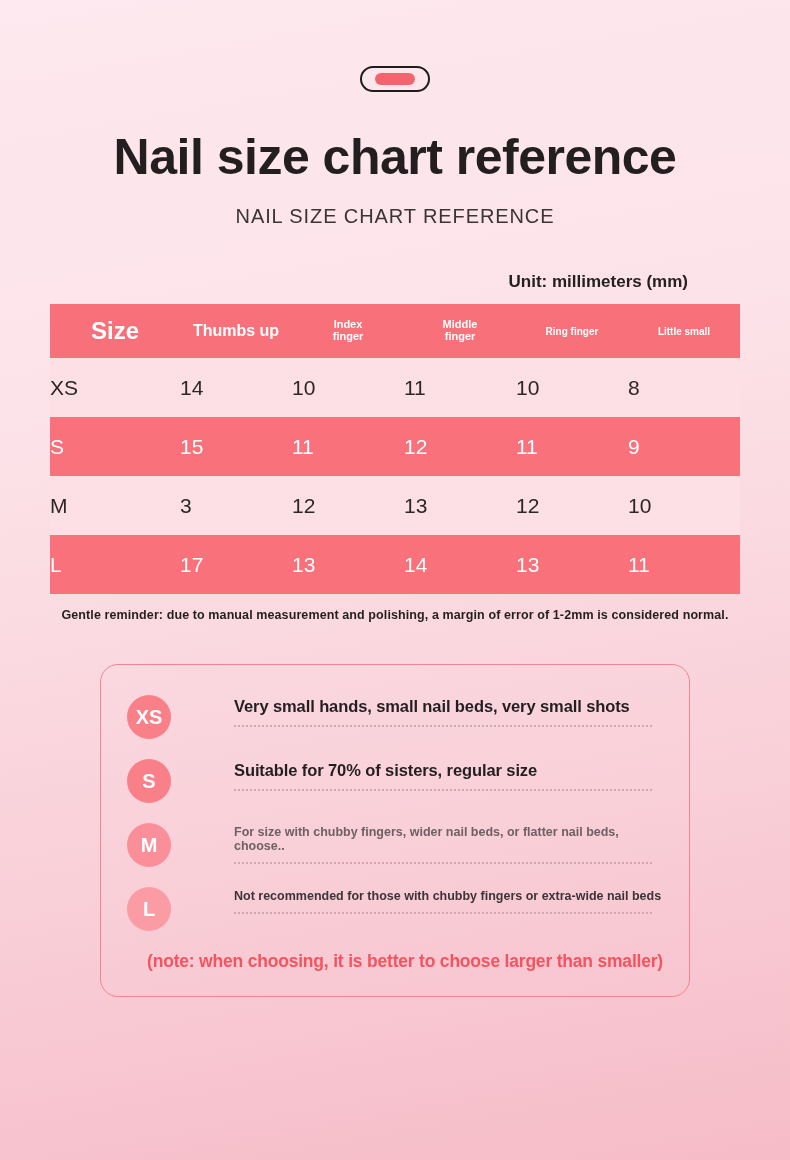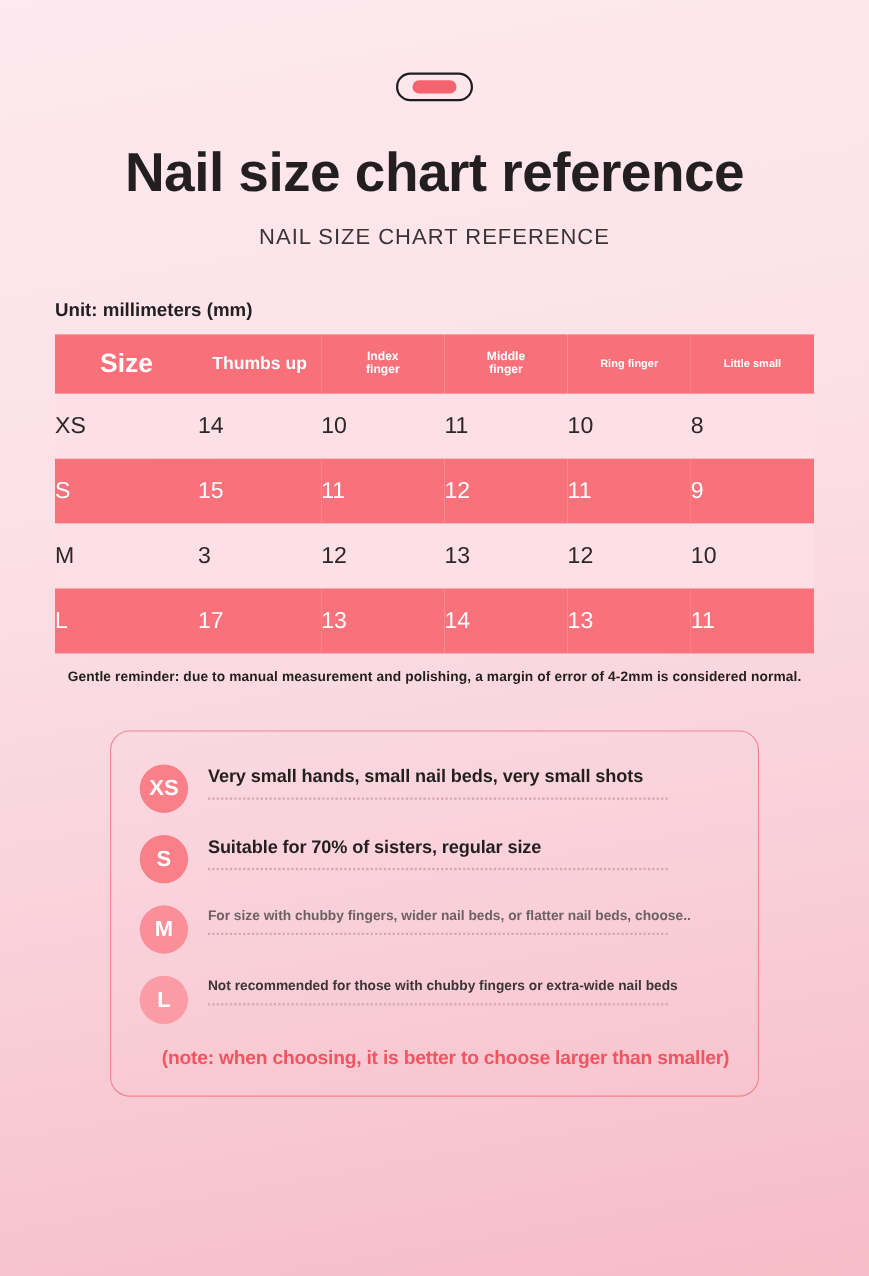--- a/index.html
+++ b/index.html
@@ -52,21 +52,21 @@
     letter-spacing: 0.9px;
     color: #3a3436;
     margin-top: 20px;
     font-weight: 400;
   }
 
   
   .unit {
     width: 690px;
     margin: 44px auto 0 auto;
-    text-align: left;
+    text-align: right;
     padding-right: 52px;
     font-size: 17px;
     font-weight: 700;
     color: #242021;
   }
 
   
   .table {
     width: 690px;
     margin: 12px auto 0 auto;
@@ -130,21 +130,21 @@
     color: #ffffff;
     display: flex;
     align-items: center;
     justify-content: center;
     font-weight: 700;
     font-size: 20px;
     margin-right: 18px;
   }
   .badge.light { background: #fa8f99; }
   .badge.lighter { background: #fb9ca5; }
-  .row-text { flex: 1 1 auto; padding-top: 2px; }
+  .row-text { flex: 1 1 auto; padding-top: 2px; margin-left: 45px; }
   .rt-strong {
     font-size: 16.5px;
     font-weight: 700;
     color: #231f20;
     letter-spacing: -0.1px;
   }
   .rt-small {
     font-size: 12.5px;
     font-weight: 700;
     color: #6e6164;
@@ -222,21 +222,21 @@
       <td class="cell-label">L</td>
       <td class="cell-val">17</td>
       <td class="cell-val">13</td>
       <td class="cell-val">14</td>
       <td class="cell-val">13</td>
       <td class="cell-val">11</td>
     </tr>
   </tbody>
 </table>
 
-<div class="reminder">Gentle reminder: due to manual measurement and polishing, a margin of error of 4-2mm is considered normal.</div>
+<div class="reminder">Gentle reminder: due to manual measurement and polishing, a margin of error of 1-2mm is considered normal.</div>
 
 <div class="card">
 
   <div class="row">
     <div class="badge">XS</div>
     <div class="row-text">
       <div class="rt-strong">Very small hands, small nail beds, very small shots</div>
       <div class="dots"></div>
     </div>
   </div>

